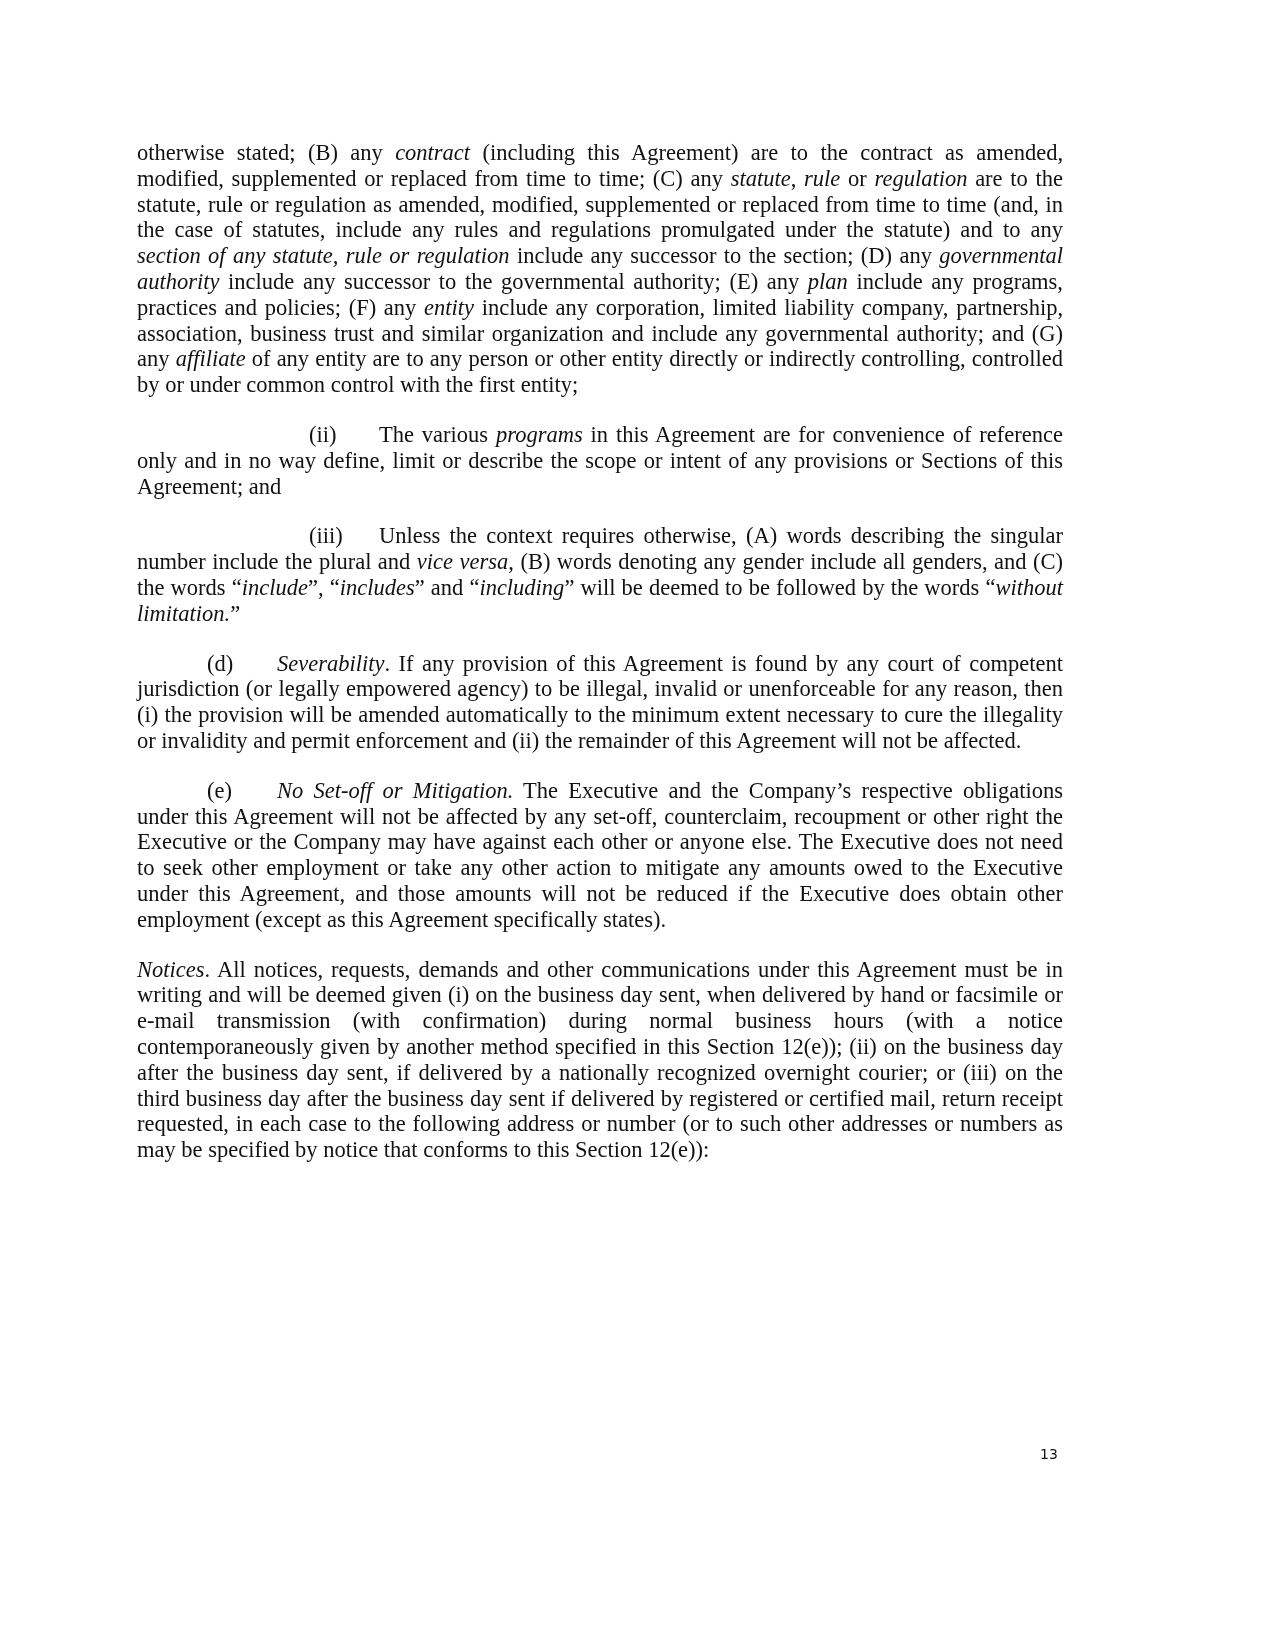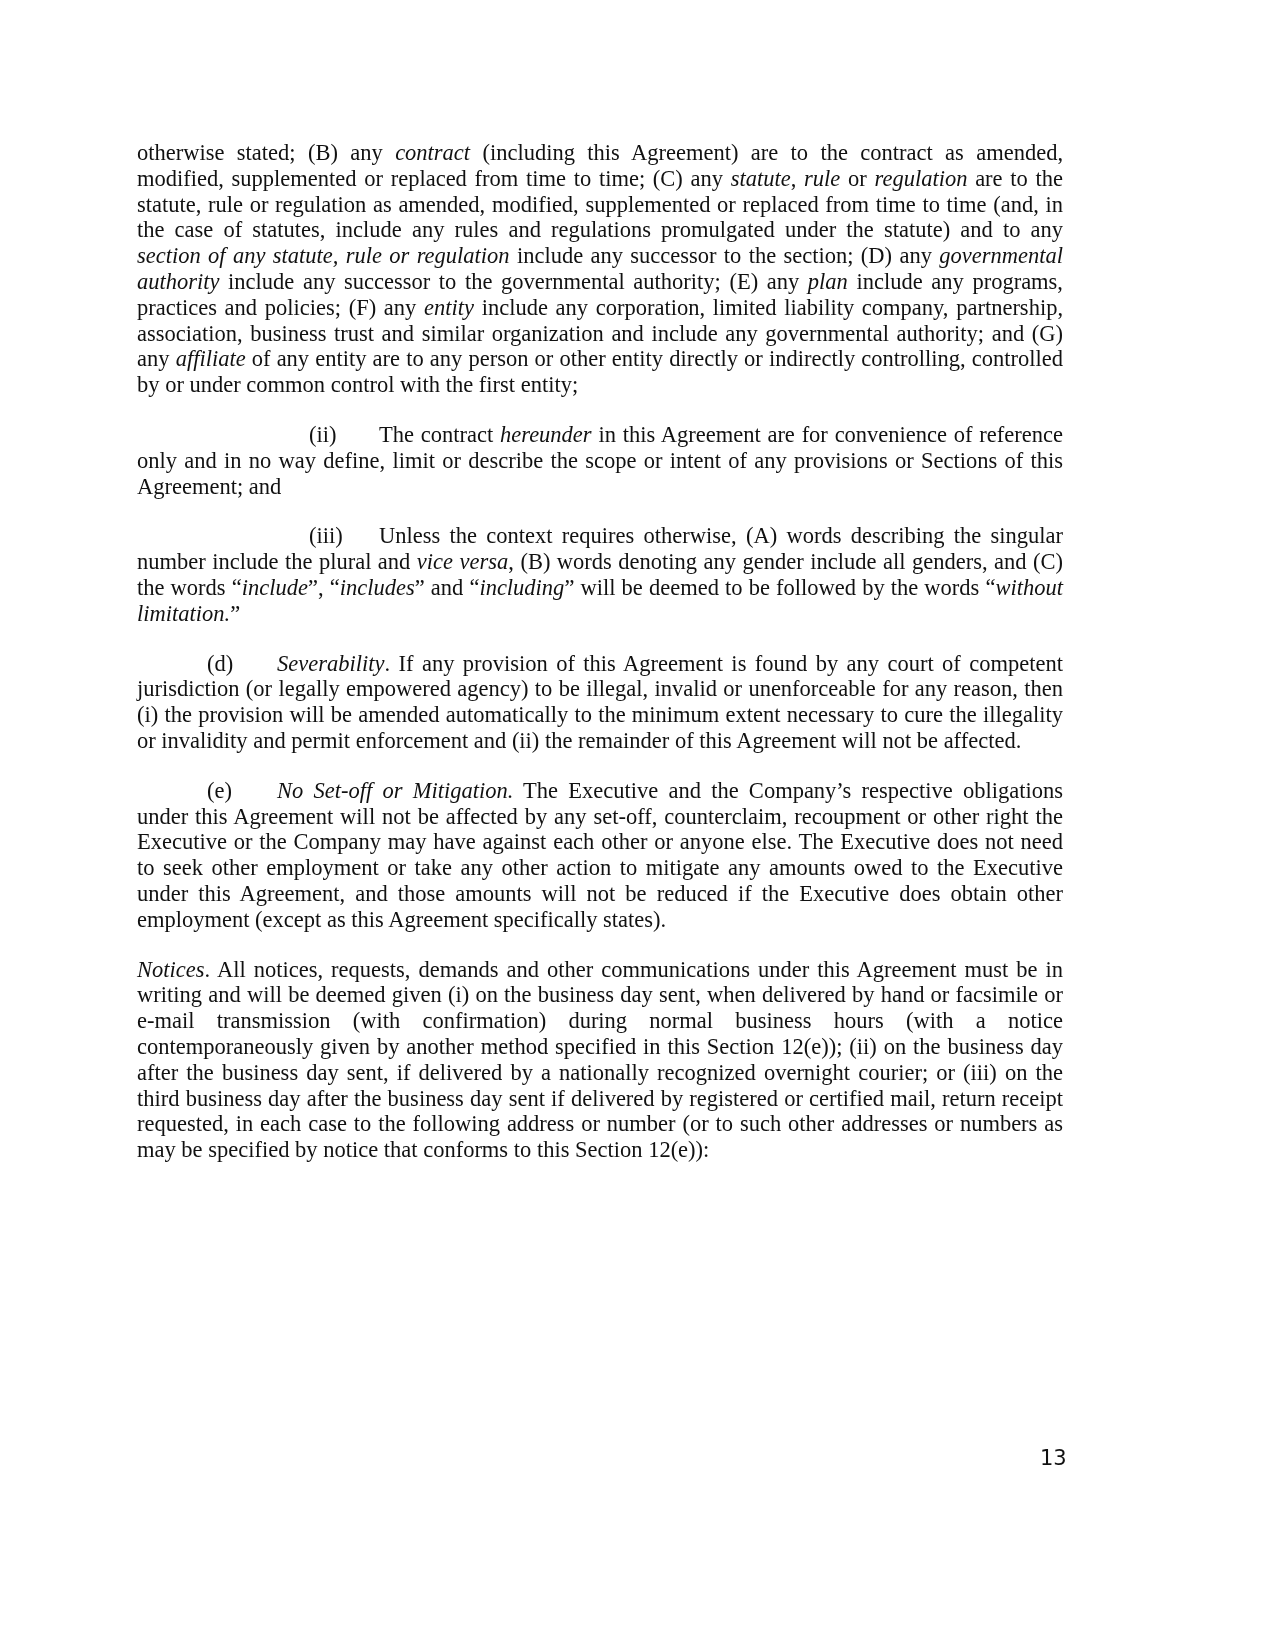--- a/index.html
+++ b/index.html
@@ -5,30 +5,30 @@
   html, body { margin: 0; padding: 0; background: #ffffff; }
   body { width: 1275px; height: 1650px; position: relative; overflow: hidden; color: #111; }
   .page { position: absolute; left: 137px; top: 140px; width: 926px;
           font-family: "Liberation Serif", serif; font-size: 22.5px; line-height: 25.8px;
           text-align: justify; }
   .para { margin: 0 0 24px 0; }
   .indent { text-indent: 172px; }
   .num { display: inline-block; width: 70px; text-indent: 0; }
   i { font-style: italic; }
   .page-number { position: absolute; left: 1040px; top: 1446px; font-family: "DejaVu Sans", sans-serif;
-                 font-size: 21px; color: #111; }
+                 font-size: 14px; color: #111; }
 </style>
 </head>
 <body>
 
 <div class="page">
 
   <p class="para"><span>otherwise stated; (B) any </span><i>contract</i><span> (including this Agreement) are to the contract as amended, modified, supplemented or replaced from time to time; (C) any </span><i>statute</i><span>, </span><i>rule</i><span> or </span><i>regulation</i><span> are to the statute, rule or regulation as amended, modified, supplemented or replaced from time to time (and, in the case of statutes, include any rules and regulations promulgated under the statute) and to any </span><i>section of any statute, rule or regulation</i><span> include any successor to the section; (D) any </span><i>governmental authority</i><span> include any successor to the governmental authority; (E) any </span><i>plan</i><span> include any programs, practices and policies; (F) any </span><i>entity</i><span> include any corporation, limited liability company, partnership, association, business trust and similar organization and include any governmental authority; and (G) any </span><i>affiliate</i><span> of any entity are to any person or other entity directly or indirectly controlling, controlled by or under common control with the first entity;</span></p>
 
-  <p class="para indent"><span class="num">(ii)</span><span>The contract </span><i>hereunder</i><span> in this Agreement are for convenience of reference only and in no way define, limit or describe the scope or intent of any provisions or Sections of this Agreement; and</span></p>
+  <p class="para indent"><span class="num">(ii)</span><span>The various </span><i>programs</i><span> in this Agreement are for convenience of reference only and in no way define, limit or describe the scope or intent of any provisions or Sections of this Agreement; and</span></p>
 
   <p class="para indent"><span class="num">(iii)</span><span>Unless the context requires otherwise, (A) words describing the singular number include the plural and </span><i>vice versa</i><span>, (B) words denoting any gender include all genders, and (C) the words “</span><i>include</i><span>”, “</span><i>includes</i><span>” and “</span><i>including</i><span>” will be deemed to be followed by the words “</span><i>without limitation.</i><span>”</span></p>
 
 
   <p class="para indent" style="text-indent:70px"><span class="num">(d)</span><i>Severability</i><span>. If any provision of this Agreement is found by any court of competent jurisdiction (or legally empowered agency) to be illegal, invalid or unenforceable for any reason, then (i) the provision will be amended automatically to the minimum extent necessary to cure the illegality or invalidity and permit enforcement and (ii) the remainder of this Agreement will not be affected.</span></p>
 
   <p class="para indent" style="text-indent:70px"><span class="num">(e)</span><i>No Set-off or Mitigation.</i><span> The Executive and the Company’s respective obligations under this Agreement will not be affected by any set-off, counterclaim, recoupment or other right the Executive or the Company may have against each other or anyone else. The Executive does not need to seek other employment or take any other action to mitigate any amounts owed to the Executive under this Agreement, and those amounts will not be reduced if the Executive does obtain other employment (except as this Agreement specifically states).</span></p>
 
   <p class="para"><i>Notices</i><span>. All notices, requests, demands and other communications under this Agreement must be in writing and will be deemed given (i) on the business day sent, when delivered by hand or facsimile or e-mail transmission (with confirmation) during normal business hours (with a notice contemporaneously given by another method specified in this Section 12(e)); (ii) on the business day after the business day sent, if delivered by a nationally recognized overnight courier; or (iii) on the third business day after the business day sent if delivered by registered or certified mail, return receipt requested, in each case to the following address or number (or to such other addresses or numbers as may be specified by notice that conforms to this Section 12(e)):</span></p>
 

